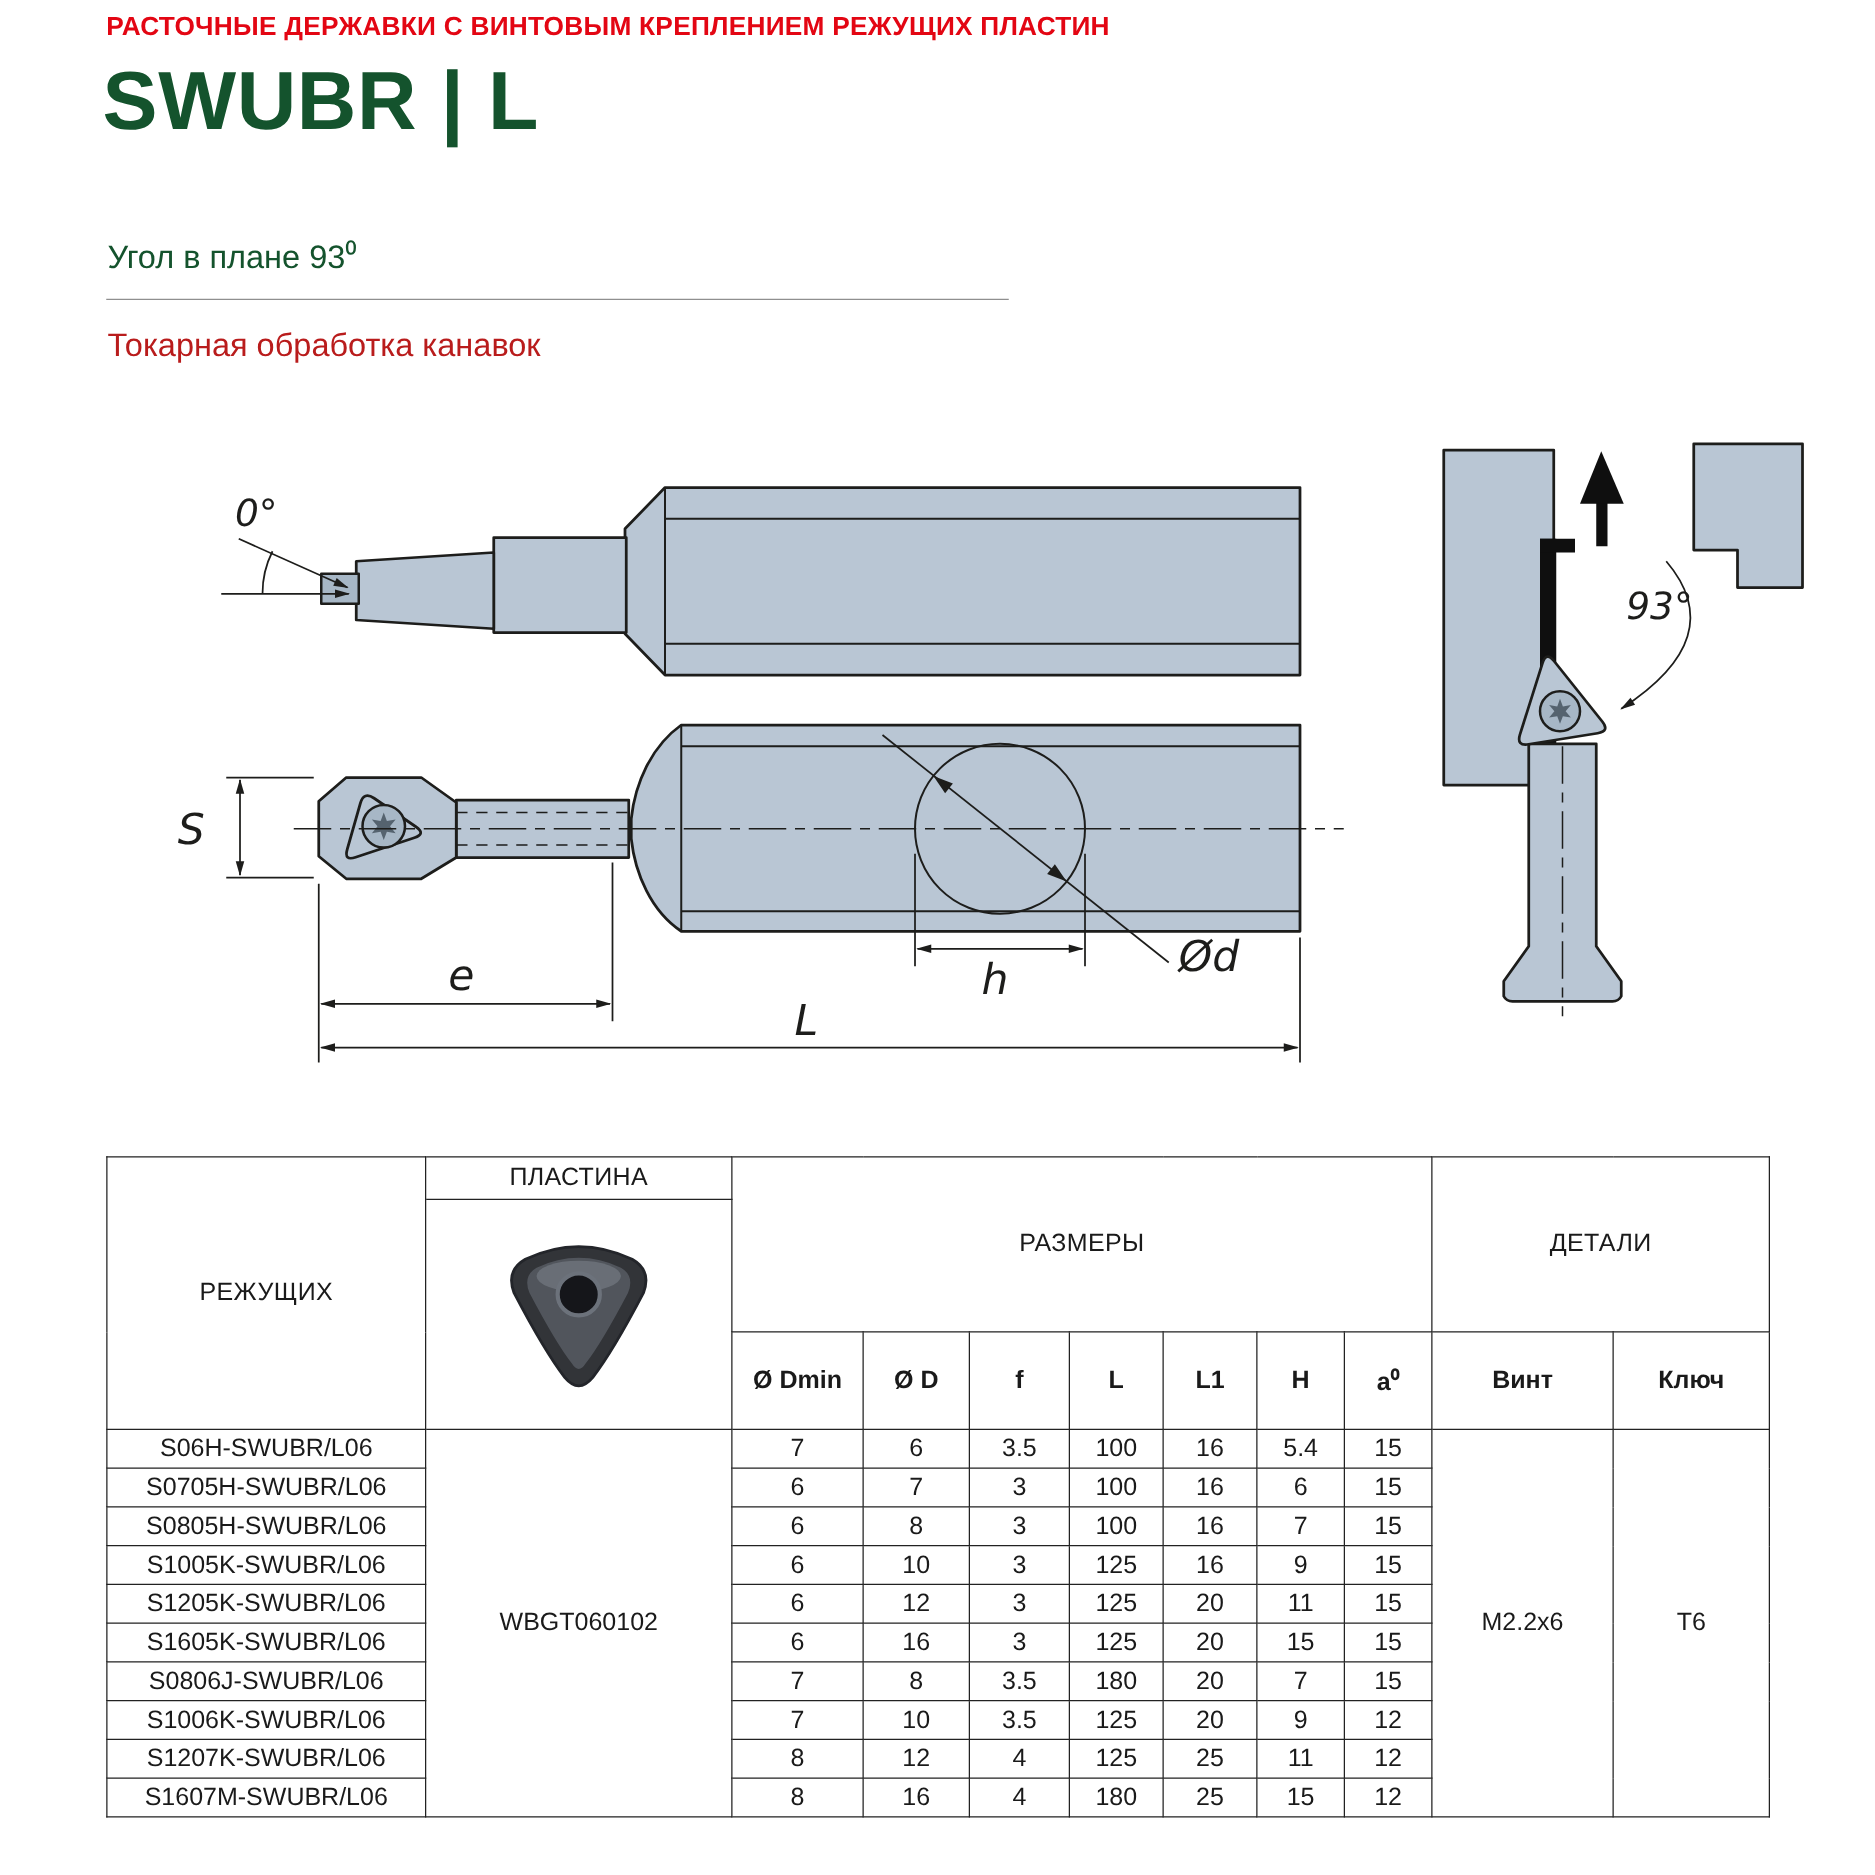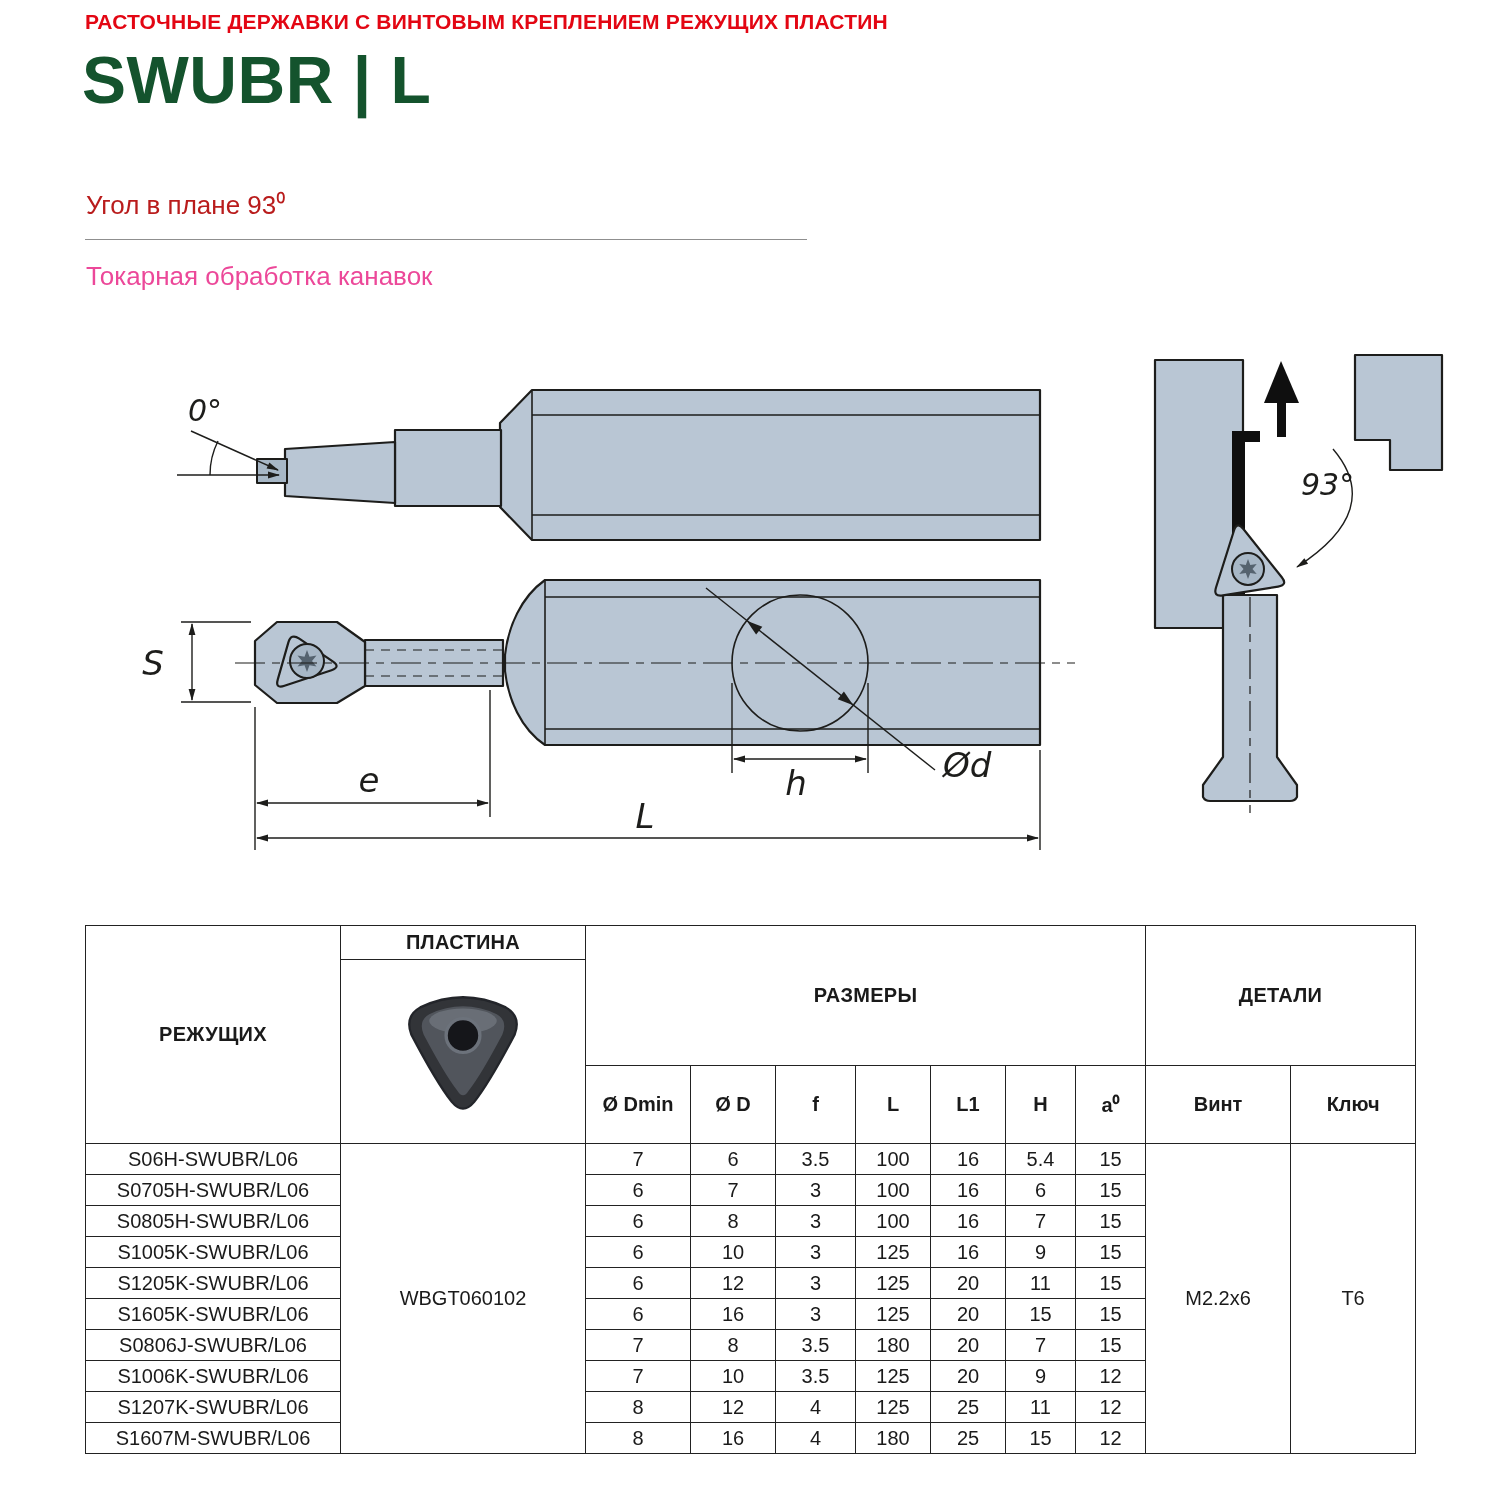--- a/index.html
+++ b/index.html
@@ -9,29 +9,29 @@
   .kicker {
     position:absolute; left:85px; top:10px;
     font-size:21px; font-weight:700; color:#e30613; letter-spacing:.2px;
   }
   .title {
     position:absolute; left:82px; top:42px;
     font-size:66px; font-weight:800; color:#14532d; letter-spacing:.5px;
   }
   .subtitle {
     position:absolute; left:86px; top:186px;
-    font-size:26px; color:#b91c1c;
+    font-size:26px; color:#14532d;
   }
   .divider {
     position:absolute; left:85px; top:239px; width:722px;
     border:none; border-top:1px solid #8f8f8f; height:0;
   }
   .application {
     position:absolute; left:86px; top:261px;
-    font-size:26px; color:#ec4899;
+    font-size:26px; color:#b91c1c;
   }
   .drawing {
     position:absolute; left:85px; top:345px; width:1360px; height:575px;
   }
 
   
   .ol   { fill:#b9c6d4; stroke:#1d1d1b; stroke-width:2.2; stroke-linejoin:round; }
   .ol2  { fill:#a7b7c6; stroke:#1d1d1b; stroke-width:2; stroke-linejoin:round; }
   .edge { stroke:#1d1d1b; stroke-width:1.6; fill:none; }
   .dim  { stroke:#1d1d1b; stroke-width:1.4; fill:none; }
@@ -46,21 +46,21 @@
     position:absolute; left:85px; top:925px; width:1330px;
     border-collapse:collapse; table-layout:fixed;
   }
   .spec th, .spec td {
     border:1.5px solid #222; text-align:center; vertical-align:middle;
     font-size:20px; padding:0 2px; color:#1a1a1a; overflow:hidden;
   }
   .spec thead tr.r1 { height:34px; }
   .spec thead tr.r2 { height:106px; }
   .spec thead tr.r3 { height:78px; }
-  .h-main { font-weight:700; font-size:20px; letter-spacing:.3px; }
+  .h-main { font-weight:400; font-size:20px; letter-spacing:.3px; }
   .h-sub  { font-weight:700; font-size:20px; }
   .spec tbody tr { height:31px; }
   .spec tbody td { font-size:20px; font-weight:400; }
   .photo-cell { background:#fff; }
 </style>
 </head>
 <body>
 
 <div>
 

